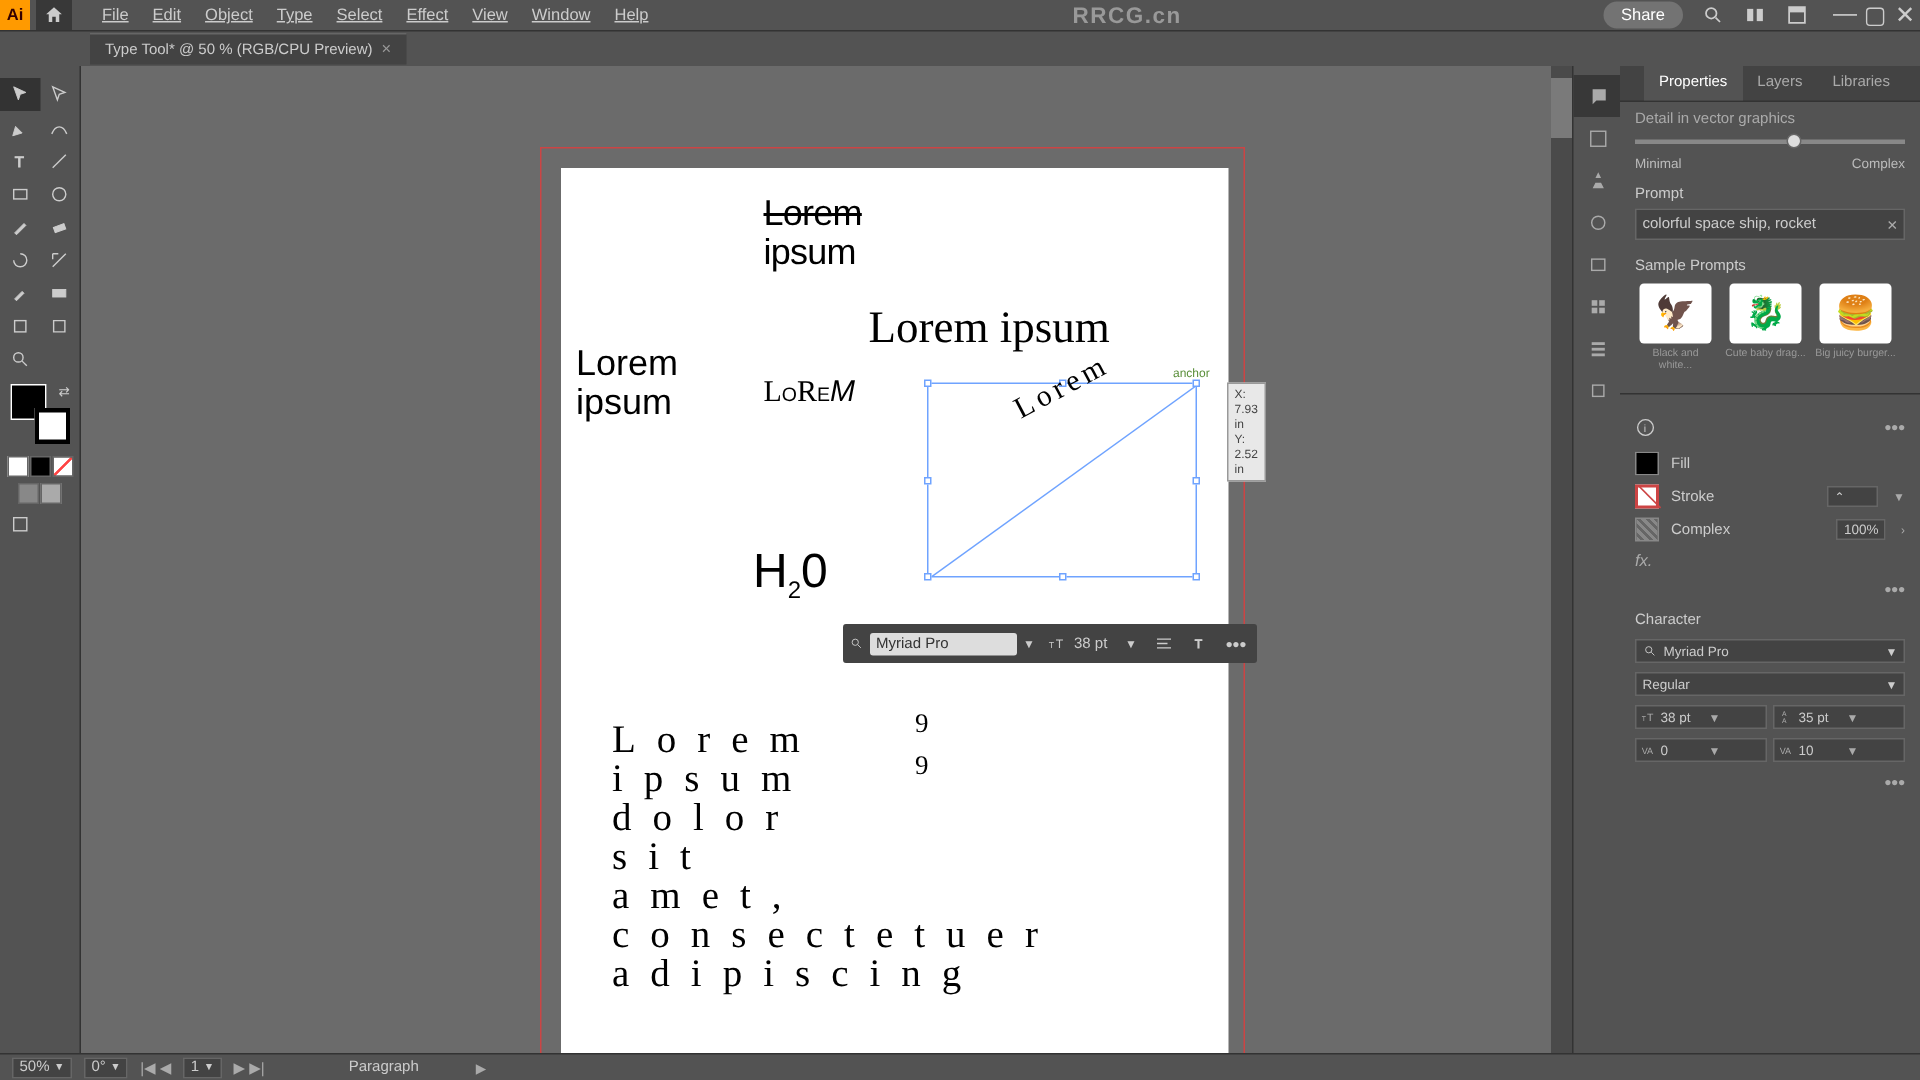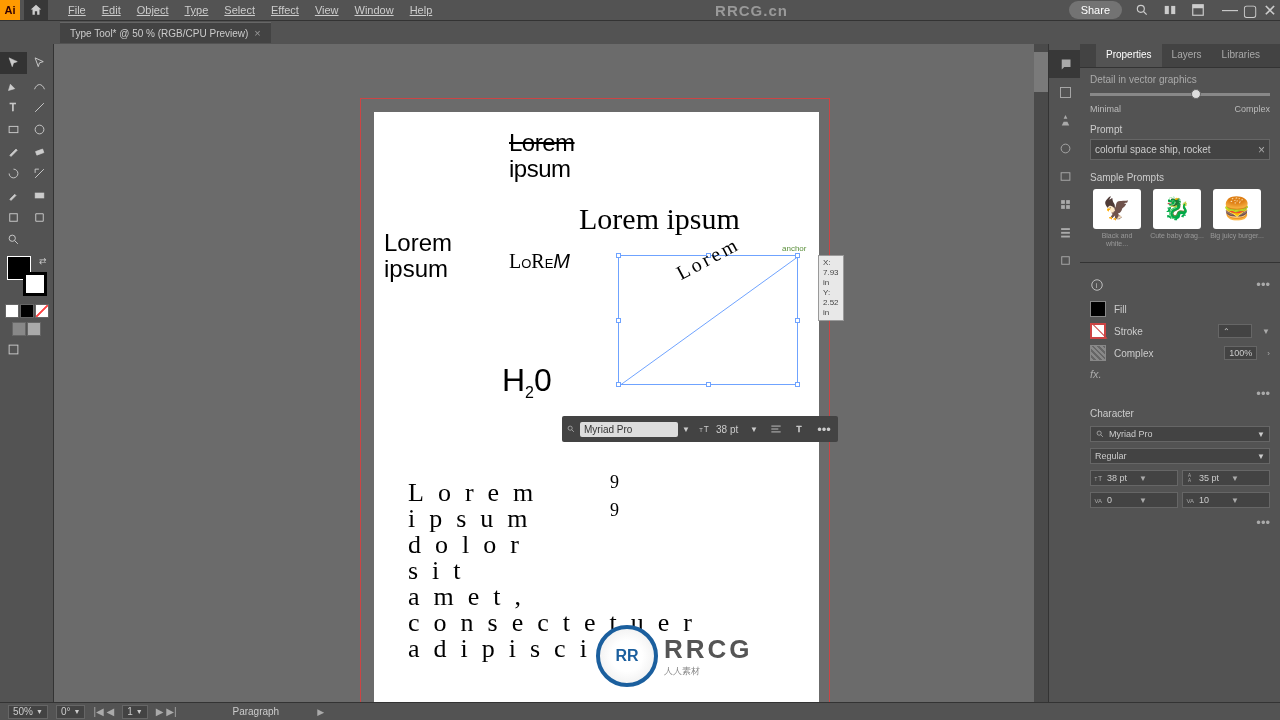--- a/index.html
+++ b/index.html
@@ -387,29 +387,20 @@
               </svg>
             </div>
           <div class="tt-btn">
               <svg viewBox="0 0 24 24" width="14" height="14">
                 <text x="6" y="17" font-size="14" fill="#ccc">T</text>
               </svg>
             </div>
           <div class="tt-btn" style="color:#ccc;font-size:13px;">•••</div>
         </div>
 
-        <div class="watermark-logo">
-          <div class="wm-circle">
-              <div class="wm-inner">RR</div>
-            </div>
-          <div class="wm-text">
-            <div class="big">RRCG</div>
-            <div class="small">人人素材</div>
-          </div>
-        </div>
       </div>
     </div>
     <div class="scrollbar-v">
       <div class="scroll-thumb" style="height:40px;margin-top:8px"></div>
     </div>
   </div>
 
   <div class="right-icons">
     <div class="ri active">
         <svg viewBox="0 0 24 24">

